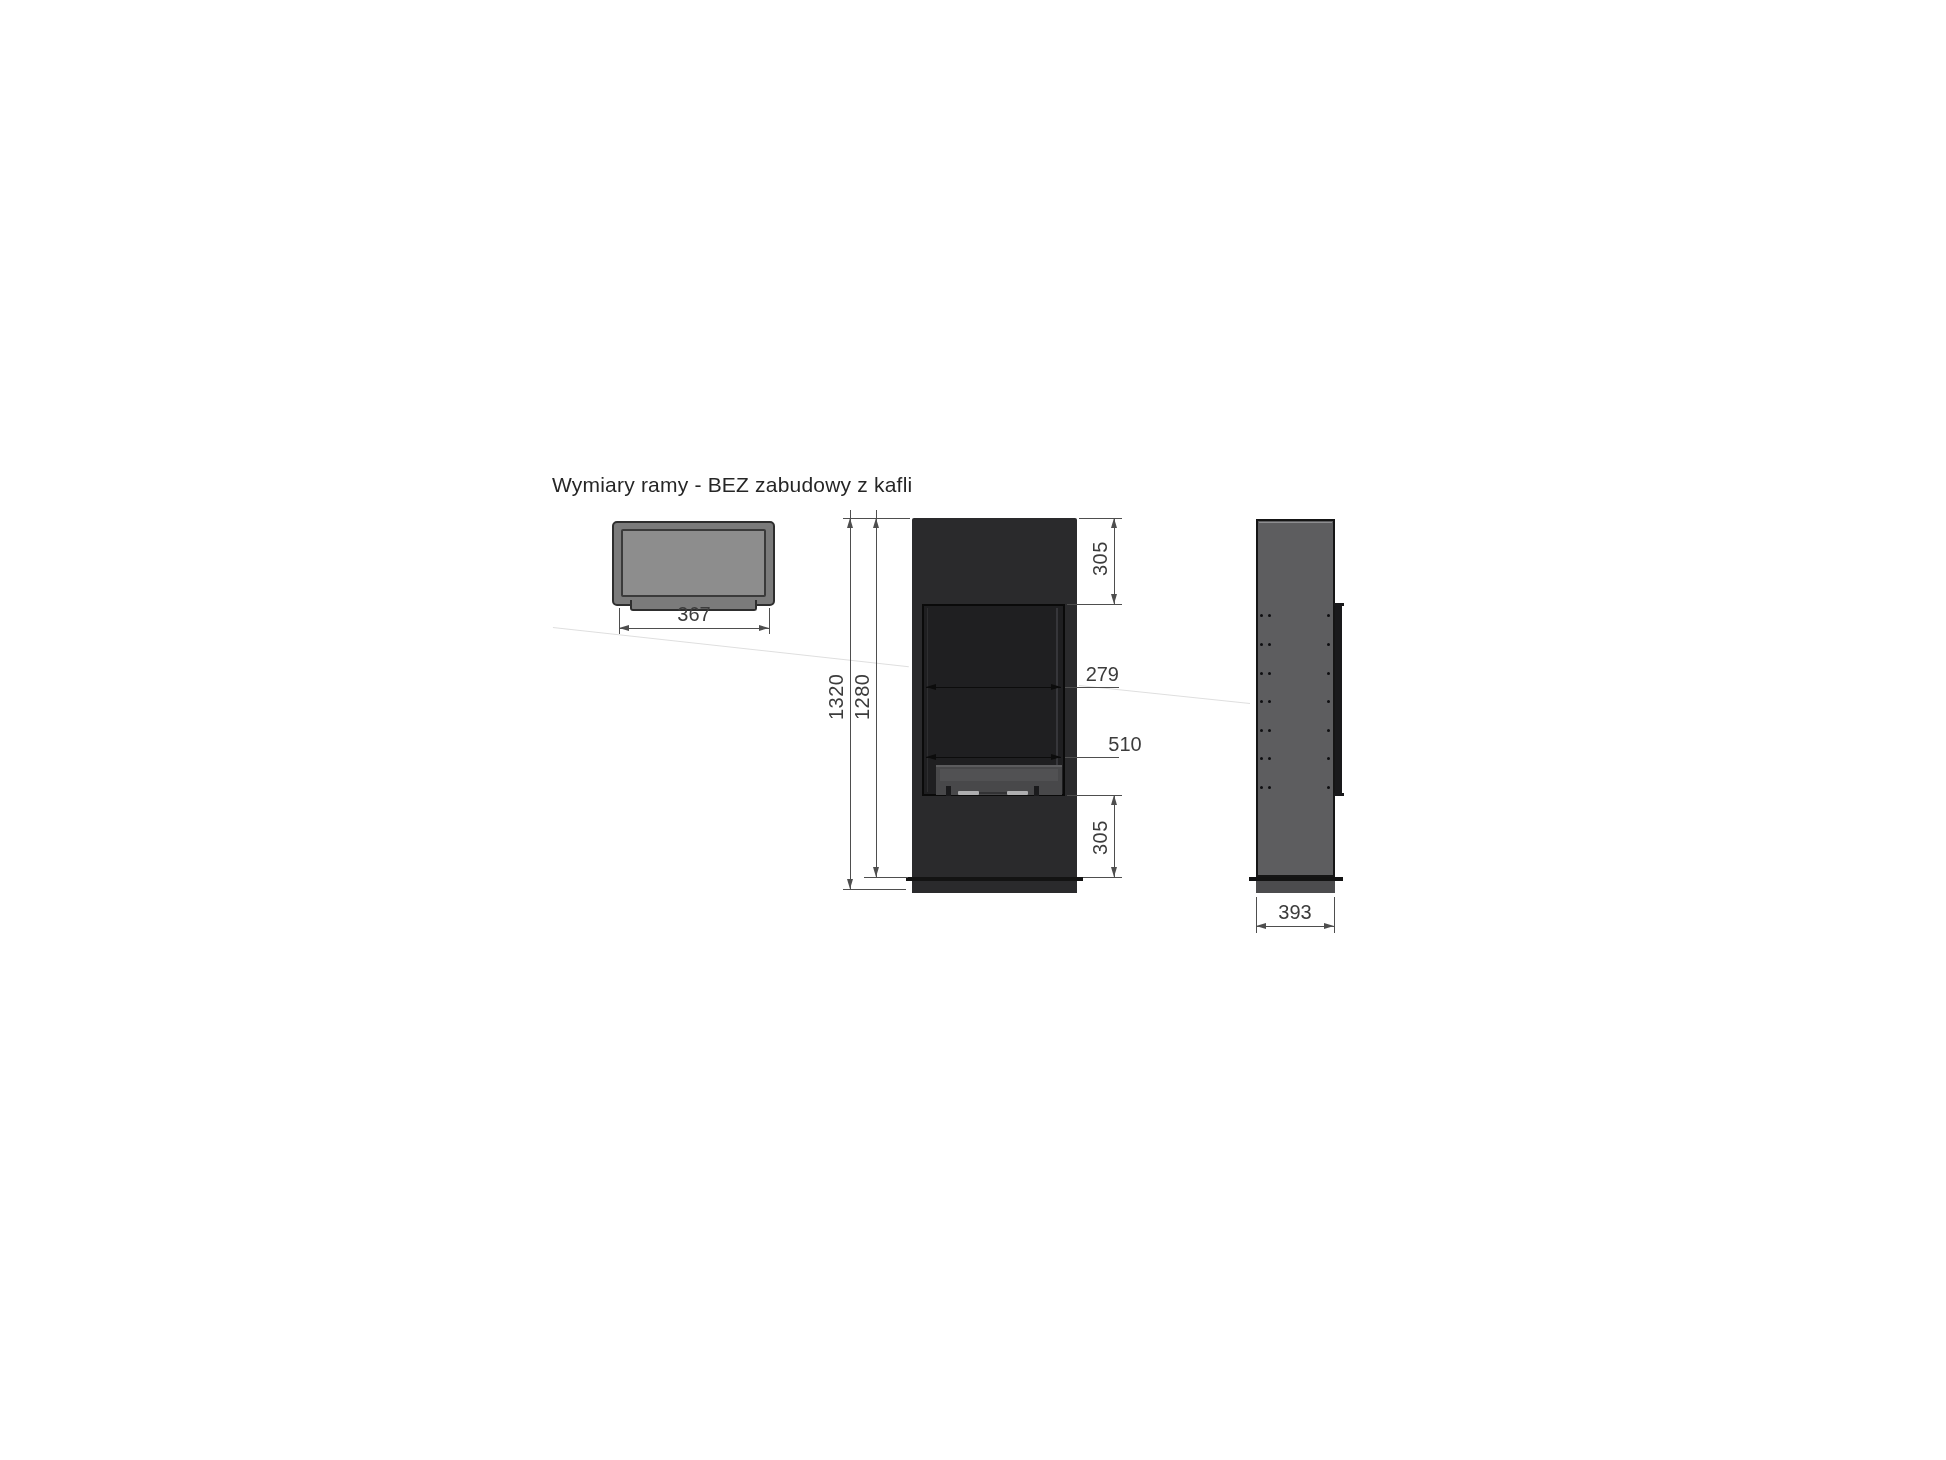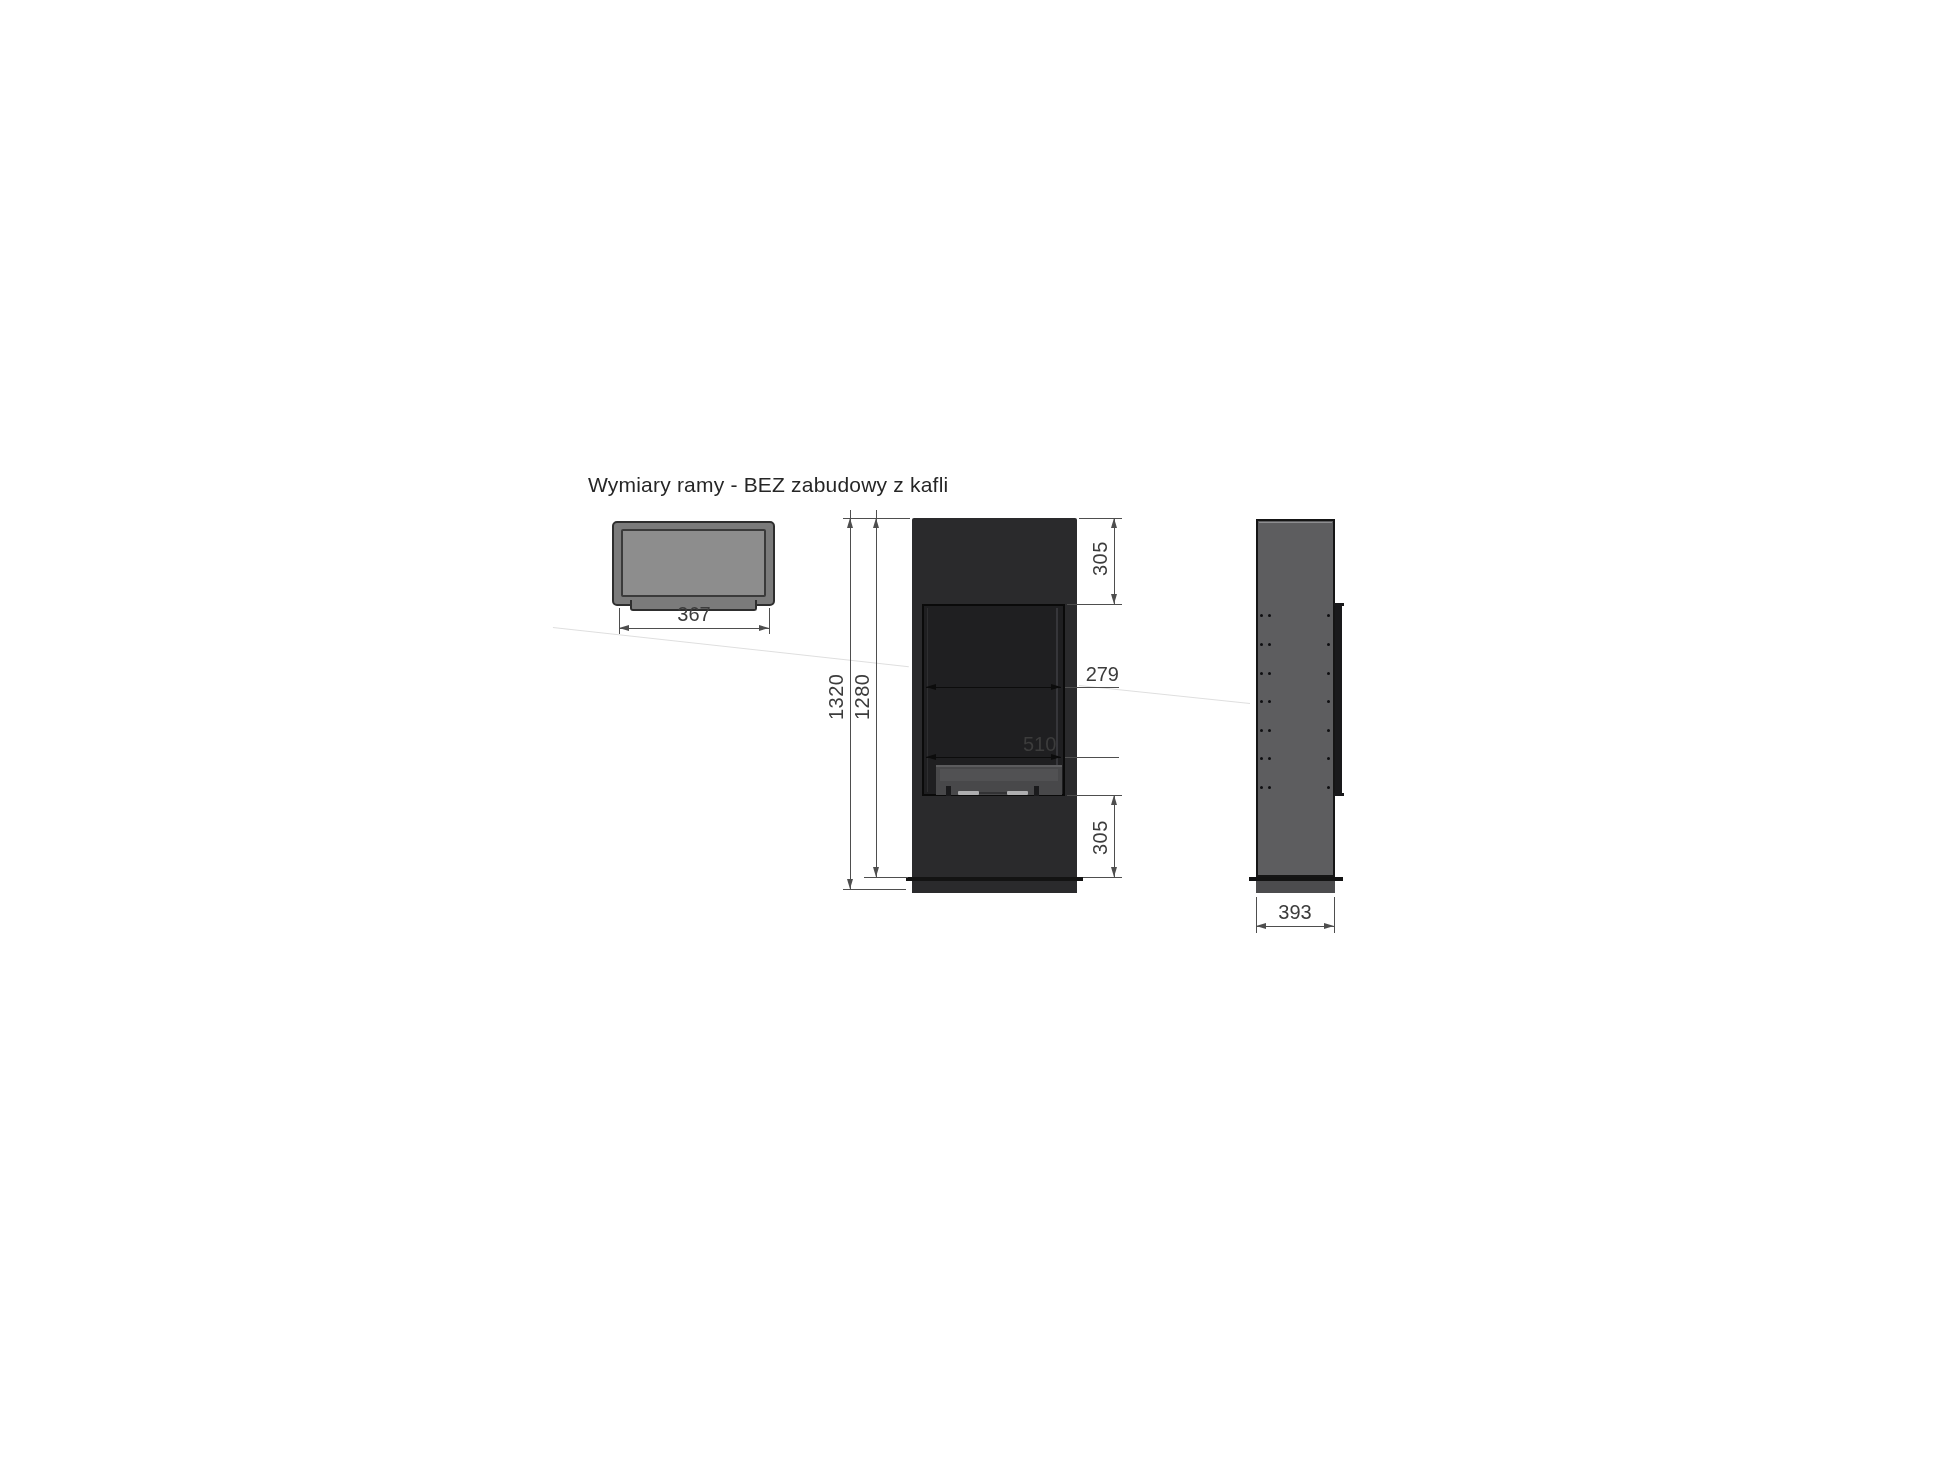--- a/index.html
+++ b/index.html
@@ -21,21 +21,21 @@
   .rivet{position:absolute;width:3px;height:3px;border-radius:50%;background:#0f0f11;}
 </style>
 </head>
 <body>
 
 <div id="canvas">
 
   <div class="construction" style="left:553px;top:627px;width:358px;transform:rotate(6.3deg);"></div>
   <div class="construction" style="left:1079px;top:685px;width:172px;transform:rotate(6deg);"></div>
 
-  <div class="title" style="left:588px;top:473px;">Wymiary ramy - BEZ zabudowy z kafli</div>
+  <div class="title" style="left:552px;top:473px;">Wymiary ramy - BEZ zabudowy z kafli</div>
 
   <div class="abs" style="left:612px;top:521px;width:163px;height:85px;background:var(--top-frame);
               border:2px solid #2e2e2e;border-radius:5px;box-sizing:border-box;"></div>
   <div class="abs" style="left:630px;top:600px;width:127px;height:11px;background:var(--top-frame);
               border:2px solid #2e2e2e;border-top:none;border-radius:0 0 3px 3px;box-sizing:border-box;"></div>
   <div class="abs" style="left:621px;top:529px;width:145px;height:68px;background:var(--top-inner);
               border:2px solid #3a3a3a;border-radius:2px;box-sizing:border-box;"></div>
 
   <div class="vline" style="left:619px;top:608px;height:26px;"></div>
   <div class="vline" style="left:769px;top:608px;height:26px;"></div>
@@ -57,21 +57,21 @@
   <div class="hline" style="left:926px;top:687px;width:135px;background:#0c0c0c;"></div>
   <div class="al" style="left:926px;top:684px;border-right-color:#0c0c0c;"></div>
   <div class="ar" style="left:1051px;top:684px;border-left-color:#0c0c0c;"></div>
   <div class="hline" style="left:1065px;top:687px;width:54px;"></div>
   <div class="hlabel" style="left:1049px;top:663px;width:70px;text-align:right;">279</div>
 
   <div class="hline" style="left:926px;top:757px;width:135px;background:#0c0c0c;"></div>
   <div class="al" style="left:926px;top:754px;border-right-color:#0c0c0c;"></div>
   <div class="ar" style="left:1051px;top:754px;border-left-color:#0c0c0c;"></div>
   <div class="hline" style="left:1065px;top:757px;width:54px;"></div>
-  <div class="hlabel" style="left:1023px;top:733px;width:70px;text-align:left;">510</div>
+  <div class="hlabel" style="left:1090px;top:733px;width:70px;text-align:center;">510</div>
 
   <div class="abs" style="left:936px;top:765px;width:126px;height:30px;background:var(--burner);
               border-top:2px solid #5c5c5e;box-sizing:border-box;">
     <div class="abs" style="left:4px;top:2px;width:118px;height:12px;background:#515153;"></div>
     <div class="abs" style="left:10px;top:19px;width:5px;height:10px;background:#1a1a1c;"></div>
     <div class="abs" style="left:98px;top:19px;width:5px;height:10px;background:#1a1a1c;"></div>
     <div class="abs" style="left:22px;top:24px;width:21px;height:4px;background:var(--burner-strip);border-radius:1px;"></div>
     <div class="abs" style="left:71px;top:24px;width:21px;height:4px;background:var(--burner-strip);border-radius:1px;"></div>
     <div class="abs" style="left:43px;top:25px;width:28px;height:2px;background:#323234;"></div>
   </div>

